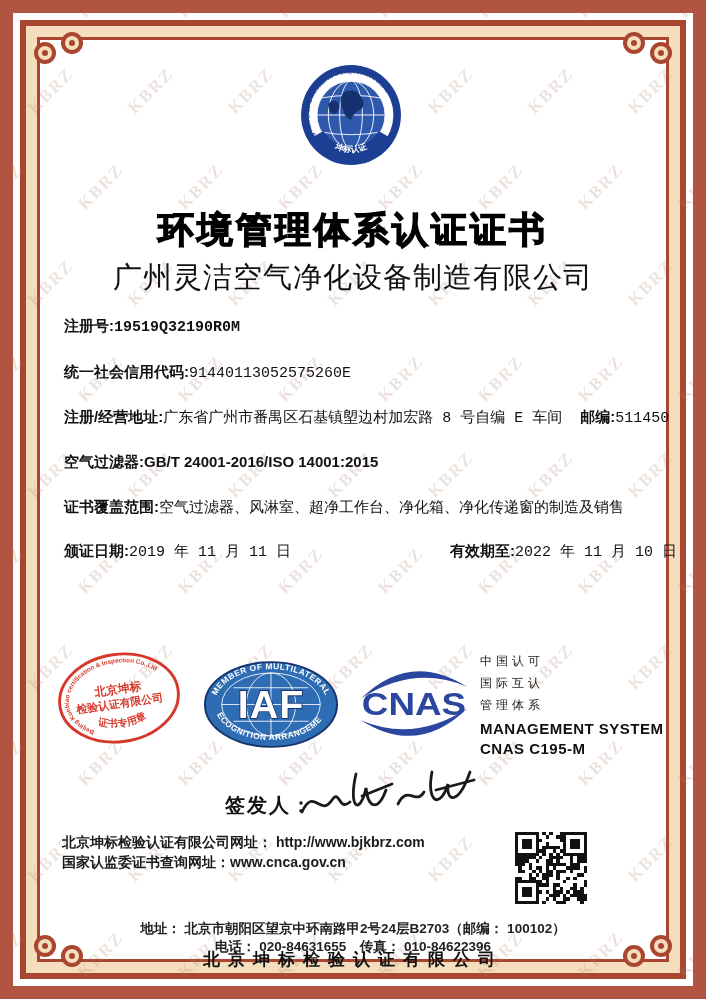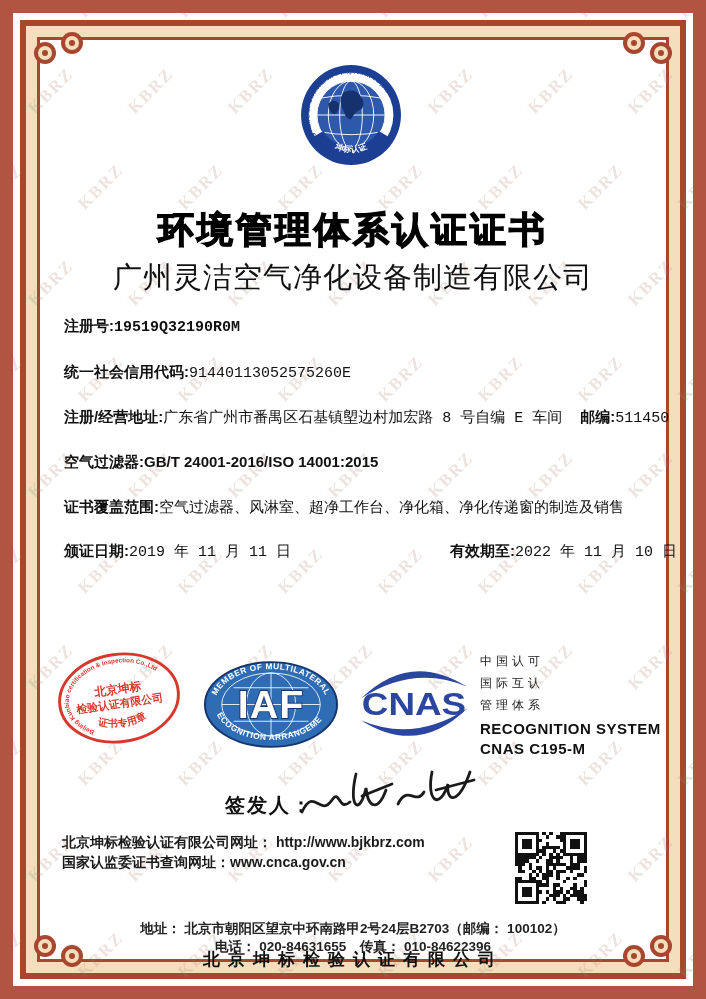--- a/index.html
+++ b/index.html
@@ -238,21 +238,21 @@
     <svg class="abs" style="left:355px;top:662px" width="118" height="83" viewBox="0 0 120 84">
       <path d="M6,37 Q56,-12 114,25 Q60,2 6,37 Z" fill="#2a469e"></path>
       <path d="M114,47 Q64,96 6,59 Q60,82 114,47 Z" fill="#2a469e"></path>
       <text x="60" y="54" text-anchor="middle" font-size="32" font-weight="900" fill="#2a469e" font-family="Liberation Sans, sans-serif" textLength="106" lengthAdjust="spacingAndGlyphs">CNAS</text>
     </svg>
 
     <div class="abs" style="left:480px;top:650px">
       <div class="accr-cn">中国认可</div>
       <div class="accr-cn">国际互认</div>
       <div class="accr-cn">管理体系</div>
-      <div class="accr-en" style="margin-top:3px">RECOGNITION SYSTEM</div>
+      <div class="accr-en" style="margin-top:3px">MANAGEMENT SYSTEM</div>
       <div class="accr-en">CNAS C195-M</div>
     </div>
 
     <div class="abs signer" style="left:225px;top:792px">签发人：</div>
     <svg class="abs" style="left:298px;top:762px" width="180" height="75" viewBox="0 0 180 75">
       <g stroke="#1a1a1a" stroke-width="2.8" fill="none" stroke-linecap="round">
         <path d="M4,50 C16,24 22,56 34,38 C42,26 40,50 52,40"></path>
         <path d="M58,12 C50,46 62,54 68,26 C70,46 80,50 88,28"></path>
         <path d="M64,34 L94,22"></path>
         <path d="M100,42 C110,22 118,44 126,30"></path>

